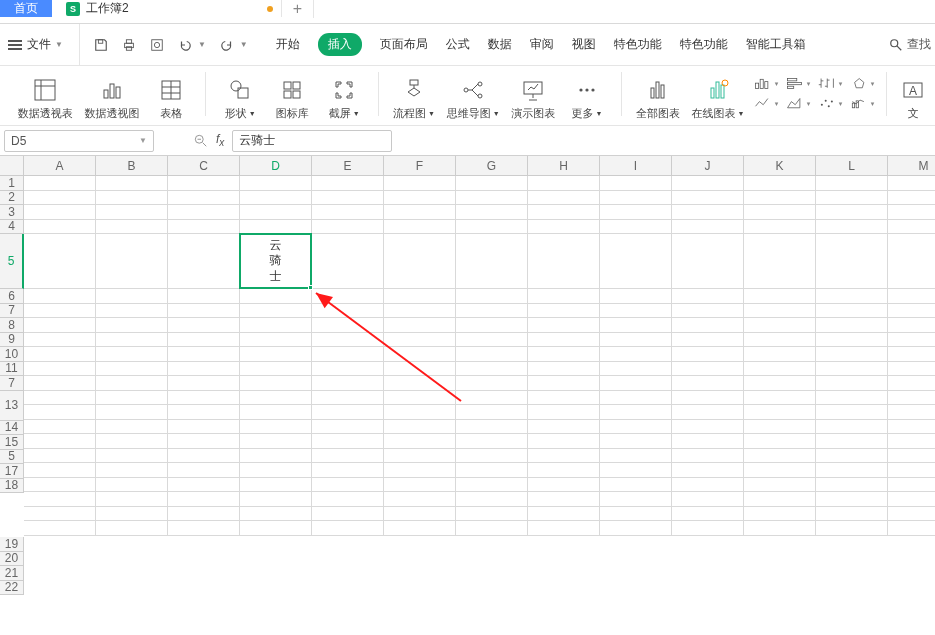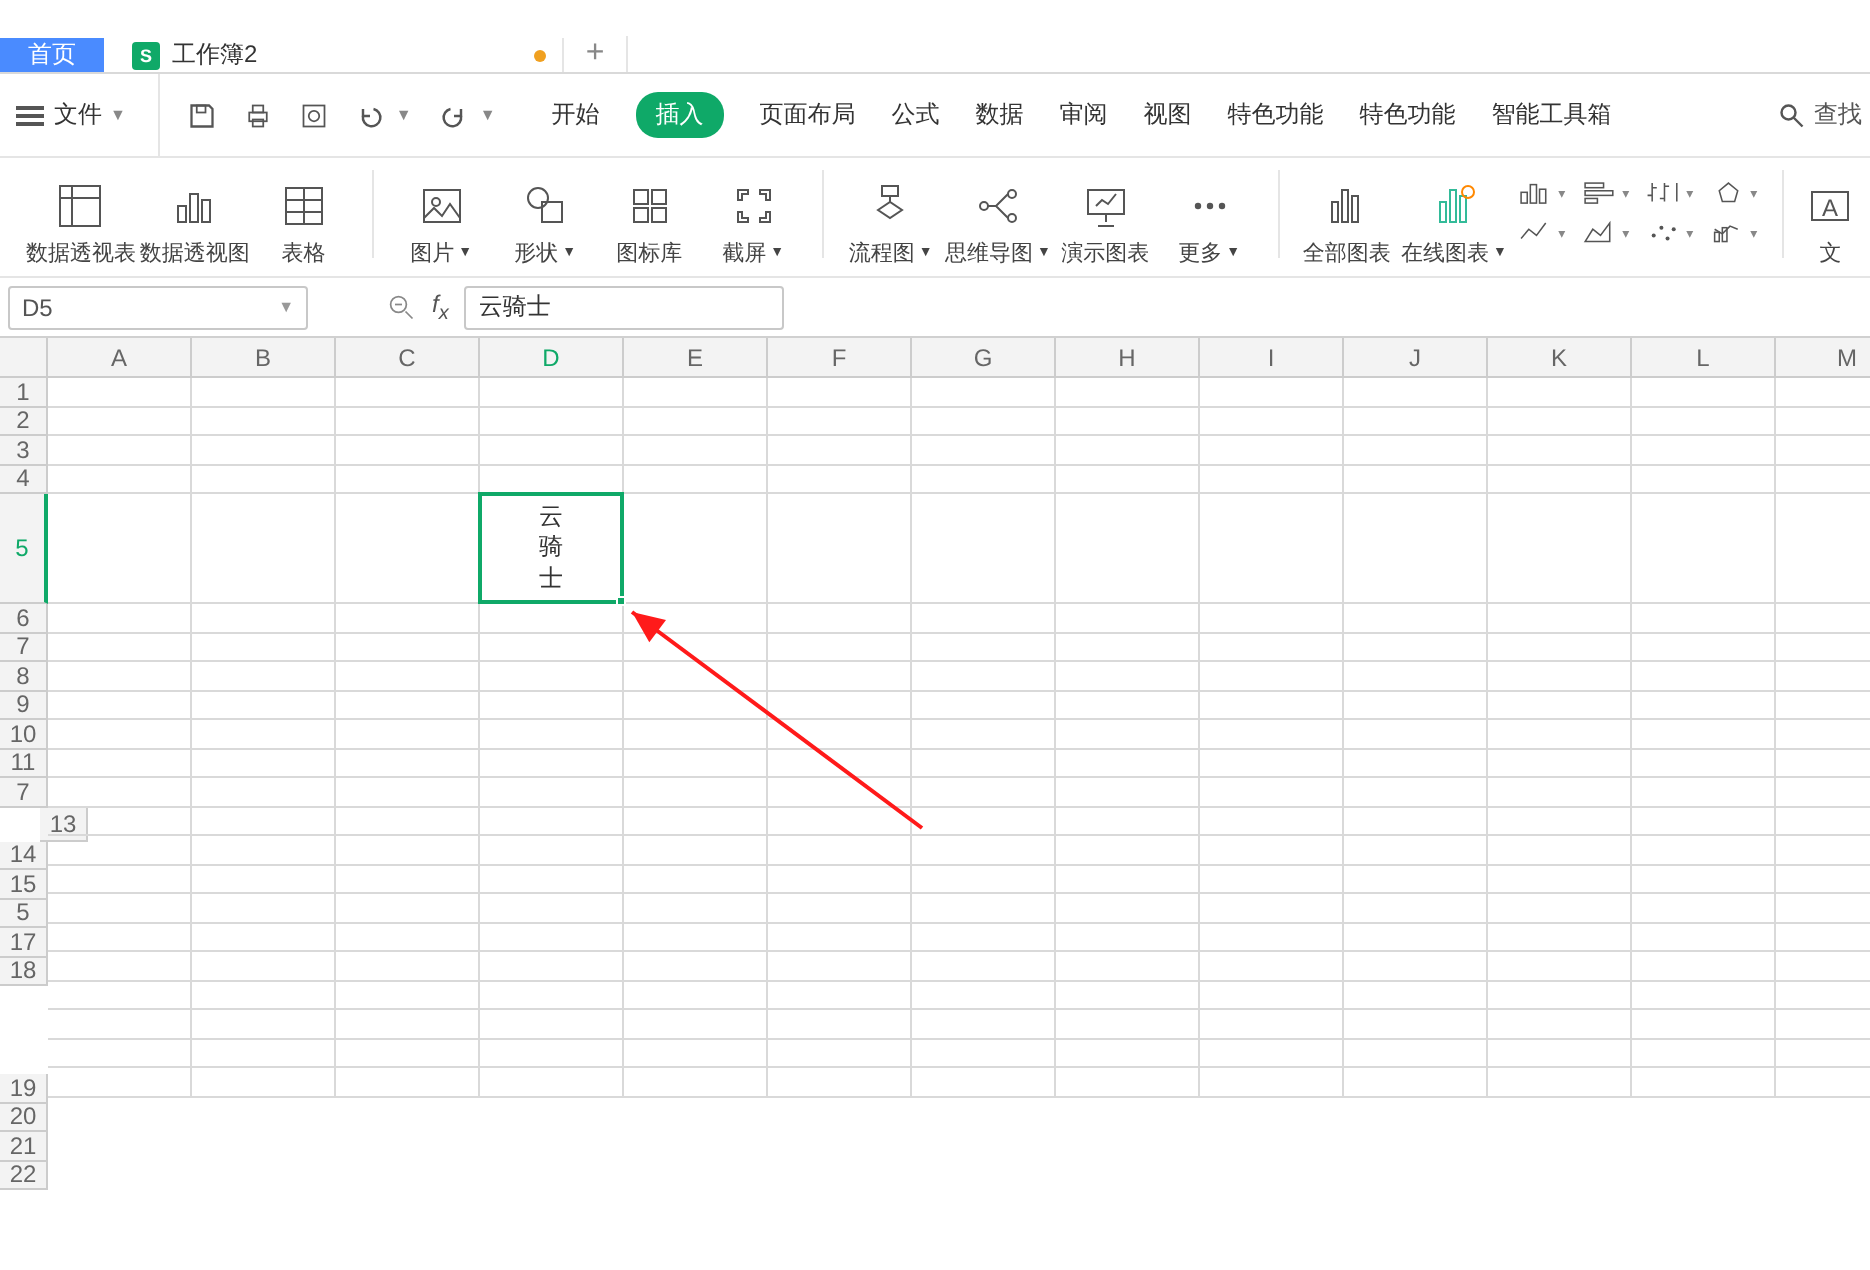--- a/index.html
+++ b/index.html
@@ -1,17 +1,17 @@
 <!DOCTYPE html>
 <html><head>
 <meta charset="utf-8">
 <style>
 *{box-sizing:border-box;margin:0;padding:0;font-family:"Microsoft YaHei","PingFang SC",Arial,sans-serif;}
 html,body{width:935px;height:635px;overflow:hidden;background:#fff;color:#333;font-size:12px;}
-.topbar{height:37px;display:flex;align-items:flex-end;border-bottom:1px solid #d9d9d9;background:#fff;}
+.topbar{height:24px;display:flex;align-items:flex-start;border-bottom:1px solid #d9d9d9;background:#fff;}
 .tab{display:flex;align-items:center;padding:0 14px;border-right:1px solid #e5e5e5;position:relative;cursor:pointer;}
 .tab.home{background:#4a8bff;color:#fff;border-right:none;}
 .tab .doc-ico{width:14px;height:14px;background:#0fa968;border-radius:2px;margin-right:6px;display:flex;align-items:center;justify-content:center;}
 .tab .doc-ico::after{content:"S";color:#fff;font-size:9px;font-weight:bold;}
 .tab .dirty{position:absolute;right:8px;top:50%;transform:translateY(-50%);width:6px;height:6px;border-radius:50%;background:#f0a020;}
 .tab.add{width:32px;justify-content:center;color:#888;font-size:16px;}
 .menubar{height:42px;display:flex;border-bottom:1px solid #e5e5e5;background:#fff;padding-left:8px;}
 .menubar .file-grp{display:flex;align-items:center;margin-right:10px;}
 .hamb{display:inline-block;width:14px;margin-right:5px;}
 .hamb span{display:block;height:2px;background:#555;margin:2px 0;}
@@ -166,33 +166,20 @@
           <line x1="3" y1="15" x2="21" y2="15" stroke="#555"></line>
           <line x1="12" y1="3" x2="12" y2="21" stroke="#555"></line>
         </svg>
       </span>
     <span class="lbl">表格</span>
   </div>
   <div class="vsep"></div>
   <div class="grp">
     <span class="ico-lg">
         <svg viewBox="0 0 24 24">
-          <rect x="3" y="4" width="18" height="16" fill="none" stroke="#555"></rect>
-          <circle cx="9" cy="10" r="2" fill="none" stroke="#555"></circle>
-          <path d="M3 18l5-5 4 4 4-6 5 7" fill="none" stroke="#555"></path>
-        </svg>
-      </span>
-    <span class="lbl">
-        <span>图片</span>
-        <span style="font-size:7px;">▼</span>
-      </span>
-  </div>
-  <div class="grp">
-    <span class="ico-lg">
-        <svg viewBox="0 0 24 24">
           <circle cx="8" cy="8" r="5" fill="none" stroke="#555"></circle>
           <rect x="10" y="10" width="10" height="10" fill="none" stroke="#555"></rect>
         </svg>
       </span>
     <span class="lbl">
         <span>形状</span>
         <span style="font-size:7px;">▼</span>
       </span>
   </div>
   <div class="grp">
@@ -414,21 +401,21 @@
       <div class="rh" style="height: 14.5px;">3</div>
       <div class="rh" style="height: 14.5px;">4</div>
       <div class="rh sel" style="height: 55px;">5</div>
       <div class="rh" style="height: 14.5px;">6</div>
       <div class="rh" style="height: 14.5px;">7</div>
       <div class="rh" style="height: 14.5px;">8</div>
       <div class="rh" style="height: 14.5px;">9</div>
       <div class="rh" style="height: 14.5px;">10</div>
       <div class="rh" style="height: 14.5px;">11</div>
       <div class="rh" style="height: 14.5px;">7</div>
-      <div class="rh" style="height: 17px; margin-left: 20px;">13</div>
+      <div class="rh" style="height: 30px;">13</div>
       <div class="rh" style="height: 14.5px;">14</div>
       <div class="rh" style="height: 14.5px;">15</div>
       <div class="rh" style="height: 14.5px;">5</div>
       <div class="rh" style="height: 14.5px;">17</div>
       <div class="rh" style="height: 14.5px;">18</div>
       <div class="rh" style="height: 14.5px; margin-top: 44px;">19</div>
       <div class="rh" style="height: 14.5px;">20</div>
       <div class="rh" style="height: 14.5px;">21</div>
       <div class="rh" style="height: 14.5px;">22</div>
     </div>

